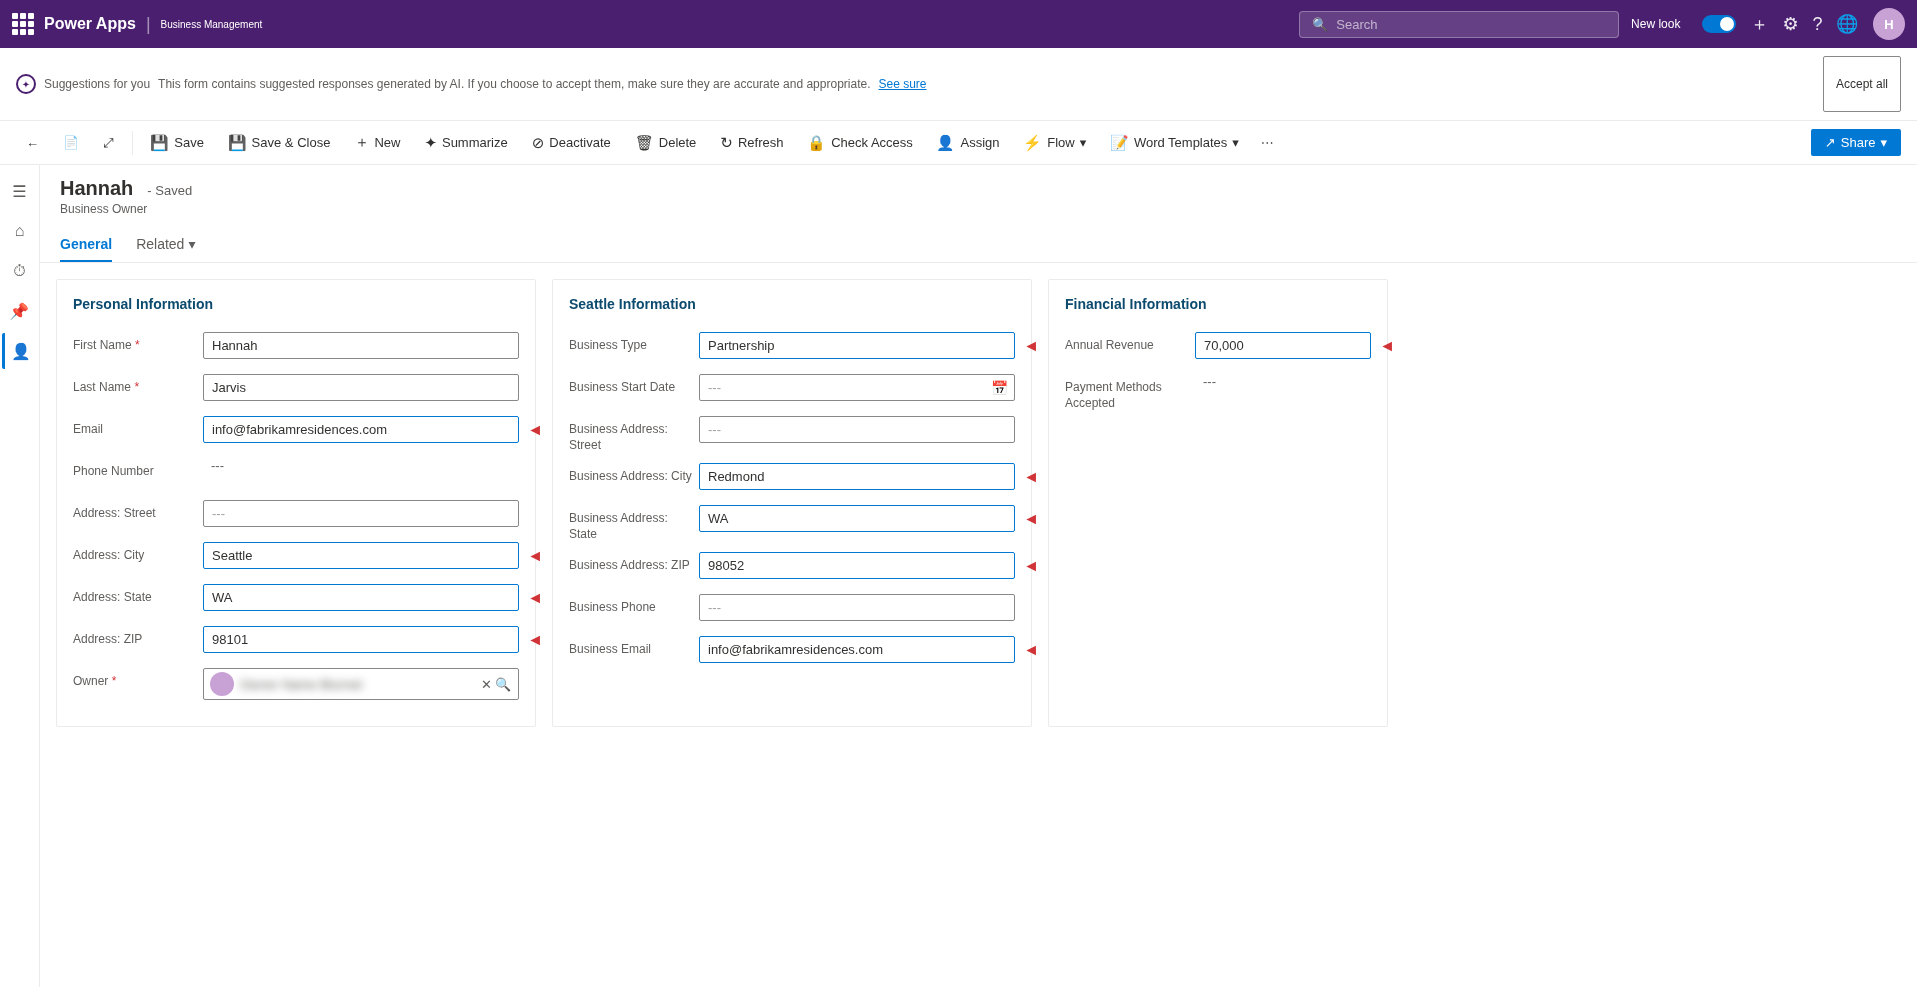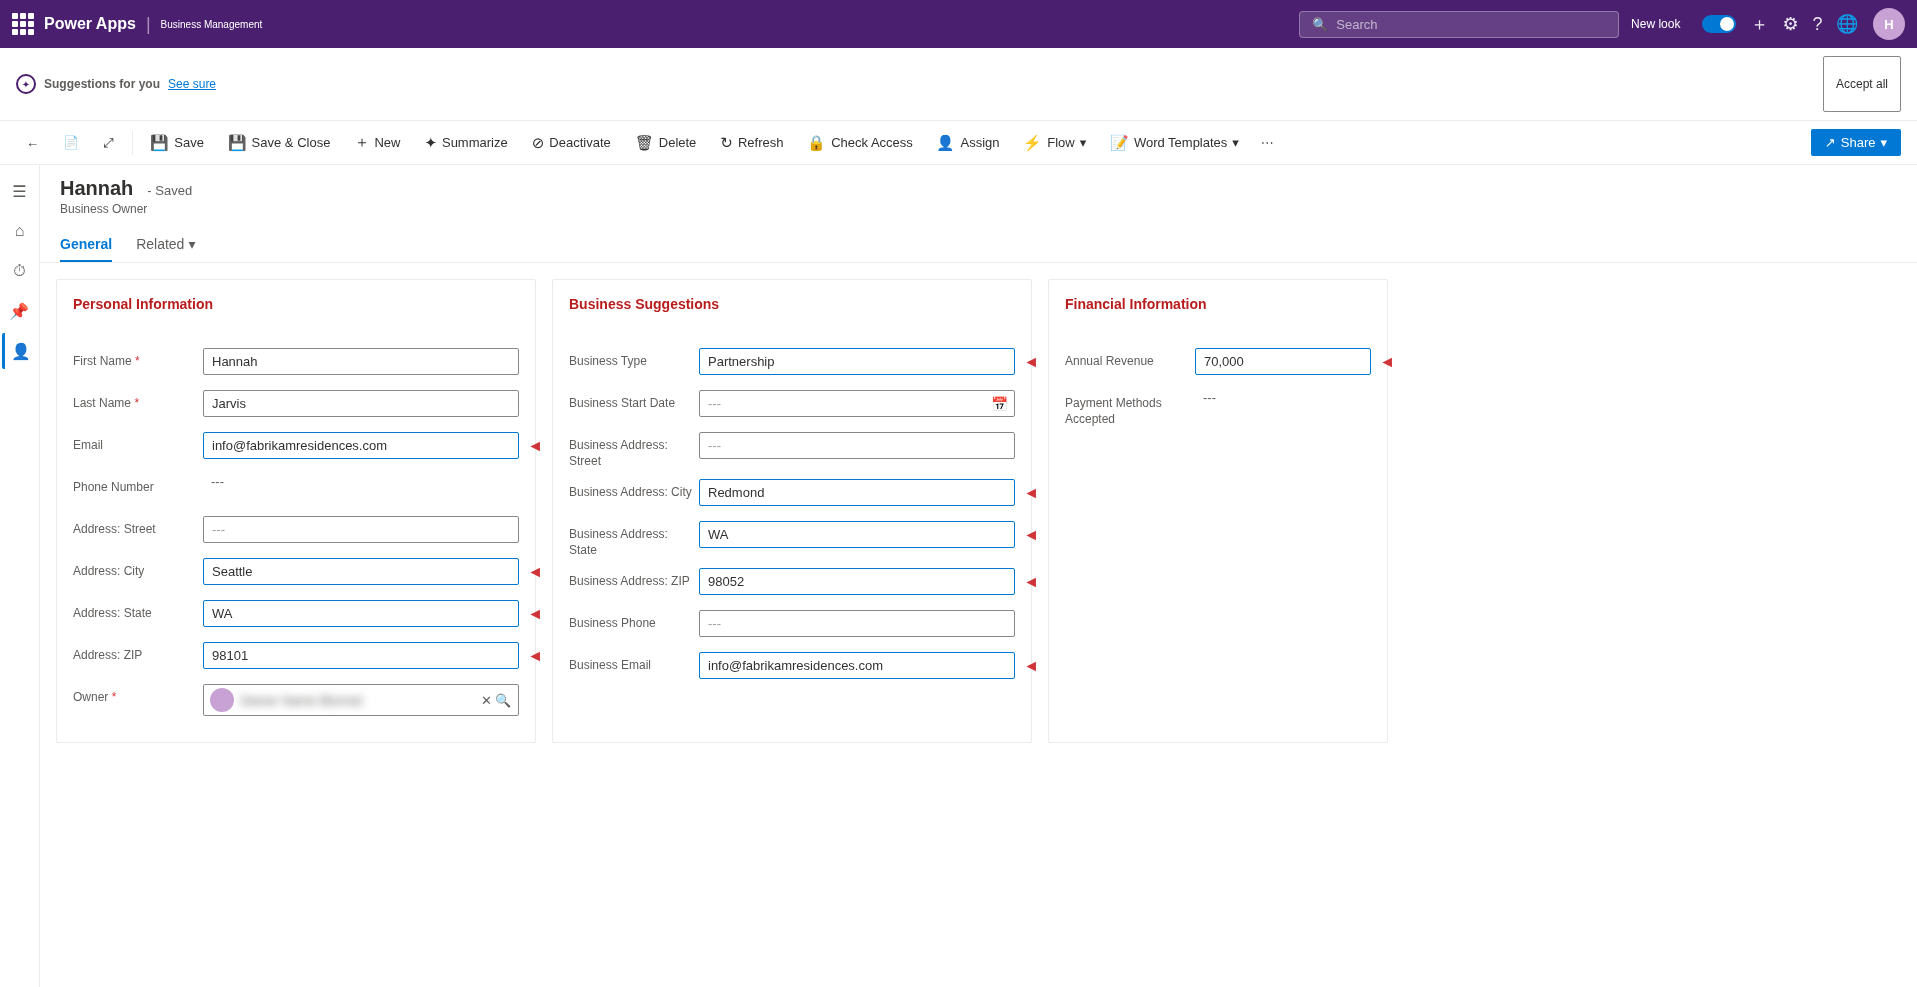--- a/index.html
+++ b/index.html
@@ -184,22 +184,22 @@
     .form-panel {
       background: white;
       border: 1px solid #edebe9;
       border-radius: 2px;
       padding: 16px;
       flex: 1;
     }
     .panel-title {
       font-size: 14px;
       font-weight: 600;
-      color: #b91c1c;
-      margin-bottom: 32px;
+      color: #0c4a6e;
+      margin-bottom: 16px;
       padding-bottom: 4px;
     }
     .form-row {
       display: flex;
       align-items: flex-start;
       margin-bottom: 10px;
       min-height: 32px;
     }
     .form-label {
       width: 130px;
@@ -292,21 +292,22 @@
     <span class="nav-icon">＋</span>
     <span class="nav-icon">⚙</span>
     <span class="nav-icon">?</span>
     <span class="nav-icon">🌐</span>
     <div class="avatar">H</div>
   </div>
 </nav>
 
 <div class="suggestion-bar">
   <div class="suggestion-icon">✦</div>
-  <span style="font-weight:700;">Suggestions for you</span>
+  <span style="font-weight:400;">Suggestions for you</span>
+  <span> This form contains suggested responses generated by AI. If you choose to accept them, make sure they are accurate and appropriate.</span>
   <a>See sure</a>
   <button class="accept-all-btn">Accept all</button>
 </div>
 
 <div class="page-wrapper">
 
   <div class="toolbar">
     <button class="toolbar-btn">
       <span>←</span>
     </button>
@@ -485,21 +486,21 @@
                 <div class="owner-avatar"></div>
                 <span class="owner-name">Owner Name Blurred</span>
                 <span class="owner-clear">✕</span>
                 <span class="owner-search">🔍</span>
               </div>
             </div>
           </div>
         </div>
 
         <div class="form-panel" style="flex: 0 0 480px; max-width:480px;">
-          <div class="panel-title">Business Suggestions</div>
+          <div class="panel-title">Seattle Information</div>
 
 
           <div class="form-row">
             <div class="form-label">Business Type</div>
             <div class="form-field" style="position:relative;">
               <input class="form-input highlighted" type="text" value="Partnership" style="">
               <span class="arrow-indicator">◄</span>
             </div>
           </div>
 

